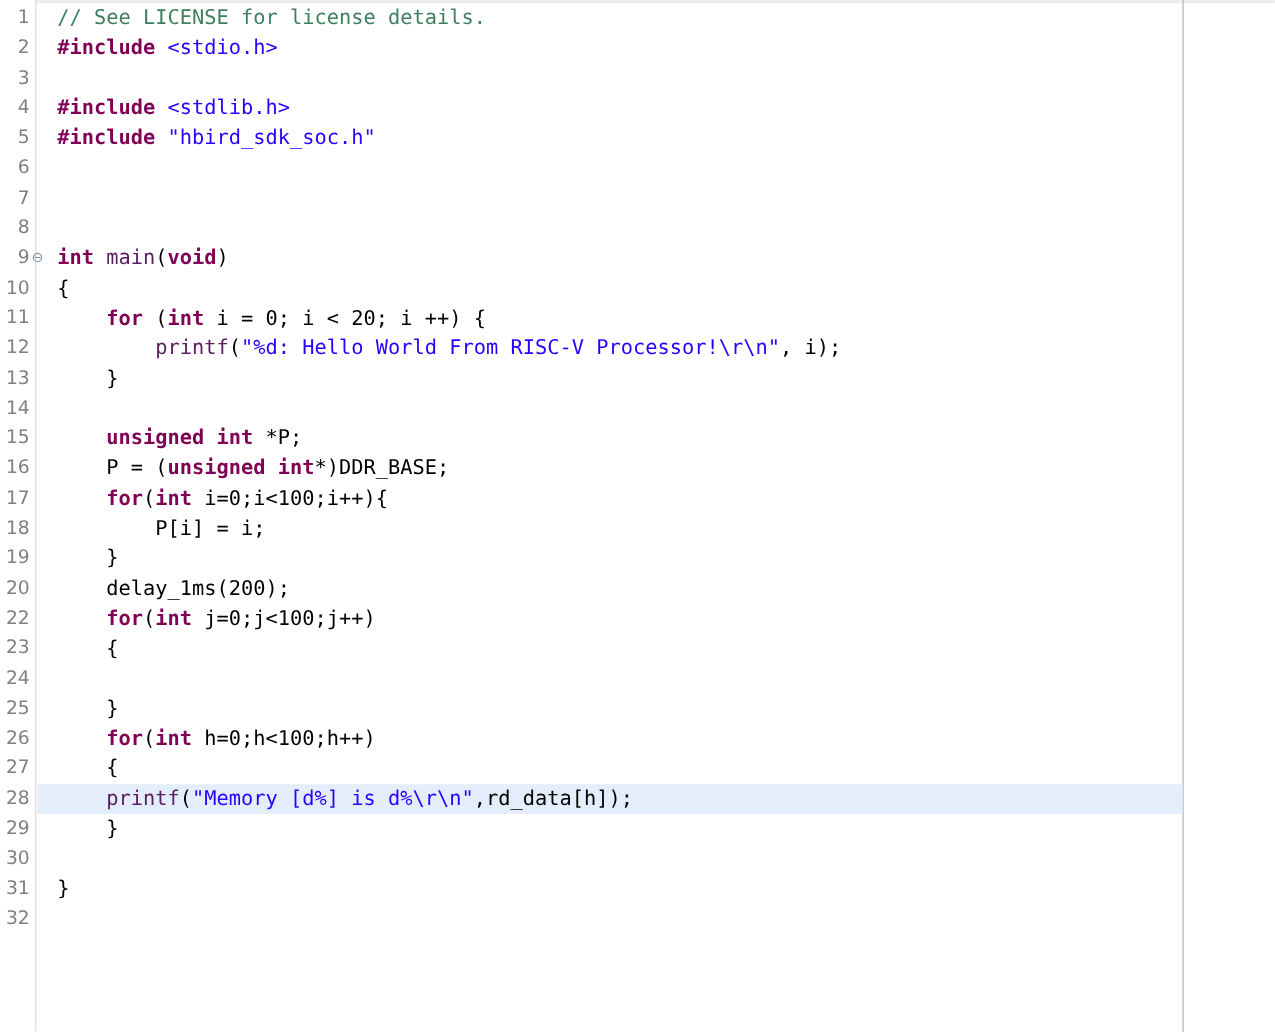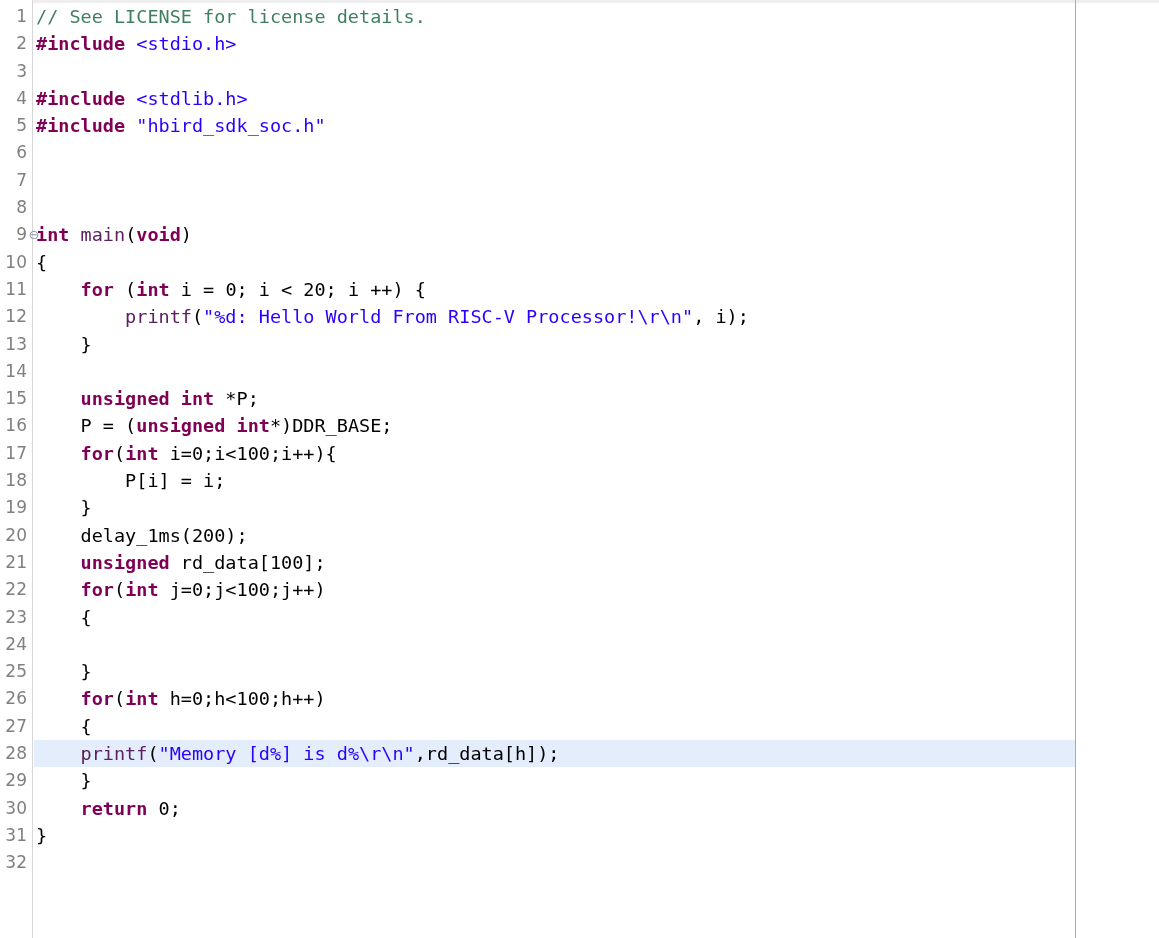--- a/index.html
+++ b/index.html
@@ -100,21 +100,21 @@
     z-index: 4;
   }
 
   .code {
     position: absolute;
     left: 34px;
     top: 0;
     width: 1041px;
     height: 27.3px;
     line-height: 27.3px;
-    padding-left: 0px;
+    padding-left: 16px;
     color: #000000;
     box-sizing: border-box;
     white-space: pre;
     z-index: 1;
   }
 
   .code-text {
     position: relative;
     left: 2px;
   }
@@ -152,27 +152,26 @@
       <div class="line"><div class="lno-bg" style="position: absolute; left: 0px; top: 0px; width: 0px; height: 27.3px;"></div><div class="lno">11</div><div class="code"><span class="code-text"><span class="tok-plain">    </span><span class="tok-keyword">for</span><span class="tok-plain"> (</span><span class="tok-keyword">int</span><span class="tok-plain"> i = 0; i &lt; 20; i ++) {</span></span></div></div>
       <div class="line"><div class="lno-bg" style="position: absolute; left: 0px; top: 0px; width: 0px; height: 27.3px;"></div><div class="lno">12</div><div class="code"><span class="code-text"><span class="tok-plain">        </span><span class="tok-func">printf</span><span class="tok-plain">(</span><span class="tok-string">"%d: Hello World From RISC-V Processor!\r\n"</span><span class="tok-plain">, i);</span></span></div></div>
       <div class="line"><div class="lno-bg" style="position: absolute; left: 0px; top: 0px; width: 0px; height: 27.3px;"></div><div class="lno">13</div><div class="code"><span class="code-text"><span class="tok-plain">    }</span></span></div></div>
       <div class="line"><div class="lno-bg" style="position: absolute; left: 0px; top: 0px; width: 0px; height: 27.3px;"></div><div class="lno">14</div><div class="code"><span class="code-text"></span></div></div>
       <div class="line"><div class="lno-bg" style="position: absolute; left: 0px; top: 0px; width: 0px; height: 27.3px;"></div><div class="lno">15</div><div class="code"><span class="code-text"><span class="tok-plain">    </span><span class="tok-keyword">unsigned</span><span class="tok-plain"> </span><span class="tok-keyword">int</span><span class="tok-plain"> *P;</span></span></div></div>
       <div class="line"><div class="lno-bg" style="position: absolute; left: 0px; top: 0px; width: 0px; height: 27.3px;"></div><div class="lno">16</div><div class="code"><span class="code-text"><span class="tok-plain">    P = (</span><span class="tok-keyword">unsigned</span><span class="tok-plain"> </span><span class="tok-keyword">int</span><span class="tok-plain">*)DDR_BASE;</span></span></div></div>
       <div class="line"><div class="lno-bg" style="position: absolute; left: 0px; top: 0px; width: 0px; height: 27.3px;"></div><div class="lno">17</div><div class="code"><span class="code-text"><span class="tok-plain">    </span><span class="tok-keyword">for</span><span class="tok-plain">(</span><span class="tok-keyword">int</span><span class="tok-plain"> i=0;i&lt;100;i++){</span></span></div></div>
       <div class="line"><div class="lno-bg" style="position: absolute; left: 0px; top: 0px; width: 0px; height: 27.3px;"></div><div class="lno">18</div><div class="code"><span class="code-text"><span class="tok-plain">        P[i] = i;</span></span></div></div>
       <div class="line"><div class="lno-bg" style="position: absolute; left: 0px; top: 0px; width: 0px; height: 27.3px;"></div><div class="lno">19</div><div class="code"><span class="code-text"><span class="tok-plain">    }</span></span></div></div>
       <div class="line"><div class="lno-bg" style="position: absolute; left: 0px; top: 0px; width: 0px; height: 27.3px;"></div><div class="lno">20</div><div class="code"><span class="code-text"><span class="tok-plain">    delay_1ms(200);</span></span></div></div>
-      <div class="line"><div class="lno-bg" style="position: absolute; left: 0px; top: 0px; width: 0px; height: 27.3px;"></div><div class="lno">21</div><div class="code"><span class="code-text"><span class="tok-plain">    </span><span class="tok-keyword">unsigned</span><span class="tok-plain"> rd_data[100];</span></span></div></div>
       <div class="line"><div class="lno-bg" style="position: absolute; left: 0px; top: 0px; width: 0px; height: 27.3px;"></div><div class="lno">22</div><div class="code"><span class="code-text"><span class="tok-plain">    </span><span class="tok-keyword">for</span><span class="tok-plain">(</span><span class="tok-keyword">int</span><span class="tok-plain"> j=0;j&lt;100;j++)</span></span></div></div>
       <div class="line"><div class="lno-bg" style="position: absolute; left: 0px; top: 0px; width: 0px; height: 27.3px;"></div><div class="lno">23</div><div class="code"><span class="code-text"><span class="tok-plain">    {</span></span></div></div>
       <div class="line"><div class="lno-bg" style="position: absolute; left: 0px; top: 0px; width: 0px; height: 27.3px;"></div><div class="lno">24</div></div>
       <div class="line"><div class="lno-bg" style="position: absolute; left: 0px; top: 0px; width: 0px; height: 27.3px;"></div><div class="lno">25</div><div class="code"><span class="code-text"><span class="tok-plain">    }</span></span></div></div>
       <div class="line"><div class="lno-bg" style="position: absolute; left: 0px; top: 0px; width: 0px; height: 27.3px;"></div><div class="lno">26</div><div class="code"><span class="code-text"><span class="tok-plain">    </span><span class="tok-keyword">for</span><span class="tok-plain">(</span><span class="tok-keyword">int</span><span class="tok-plain"> h=0;h&lt;100;h++)</span></span></div></div>
       <div class="line"><div class="lno-bg" style="position: absolute; left: 0px; top: 0px; width: 0px; height: 27.3px;"></div><div class="lno">27</div><div class="code"><span class="code-text"><span class="tok-plain">    {</span></span></div></div>
       <div class="line current"><div class="lno-bg" style="position: absolute; left: 0px; top: 0px; width: 0px; height: 27.3px;"></div><div class="lno">28</div><div class="code"><span class="code-text"><span class="tok-plain">    </span><span class="tok-func">printf</span><span class="tok-plain">(</span><span class="tok-string">"Memory [d%] is d%\r\n"</span><span class="tok-plain">,rd_data[h]);</span></span></div></div>
       <div class="line"><div class="lno-bg" style="position: absolute; left: 0px; top: 0px; width: 0px; height: 27.3px;"></div><div class="lno">29</div><div class="code"><span class="code-text"><span class="tok-plain">    }</span></span></div></div>
-      <div class="line"><div class="lno-bg" style="position: absolute; left: 0px; top: 0px; width: 0px; height: 27.3px;"></div><div class="lno">30</div><div class="code"><span class="code-text"><span class="tok-plain">    </span><span class="tok-keyword">return</span><span class="tok-plain"> 0;</span></span></div></div>
+      <div class="line"><div class="lno-bg" style="position: absolute; left: 0px; top: 0px; width: 0px; height: 27.3px;"></div><div class="lno">30</div></div>
       <div class="line"><div class="lno-bg" style="position: absolute; left: 0px; top: 0px; width: 0px; height: 27.3px;"></div><div class="lno">31</div><div class="code"><span class="code-text"><span class="tok-plain">}</span></span></div></div>
       <div class="line"><div class="lno-bg" style="position: absolute; left: 0px; top: 0px; width: 0px; height: 27.3px;"></div><div class="lno">32</div><div class="code"><span class="code-text"></span></div></div>
     </div>
 
 </div>
 
 </body></html>

